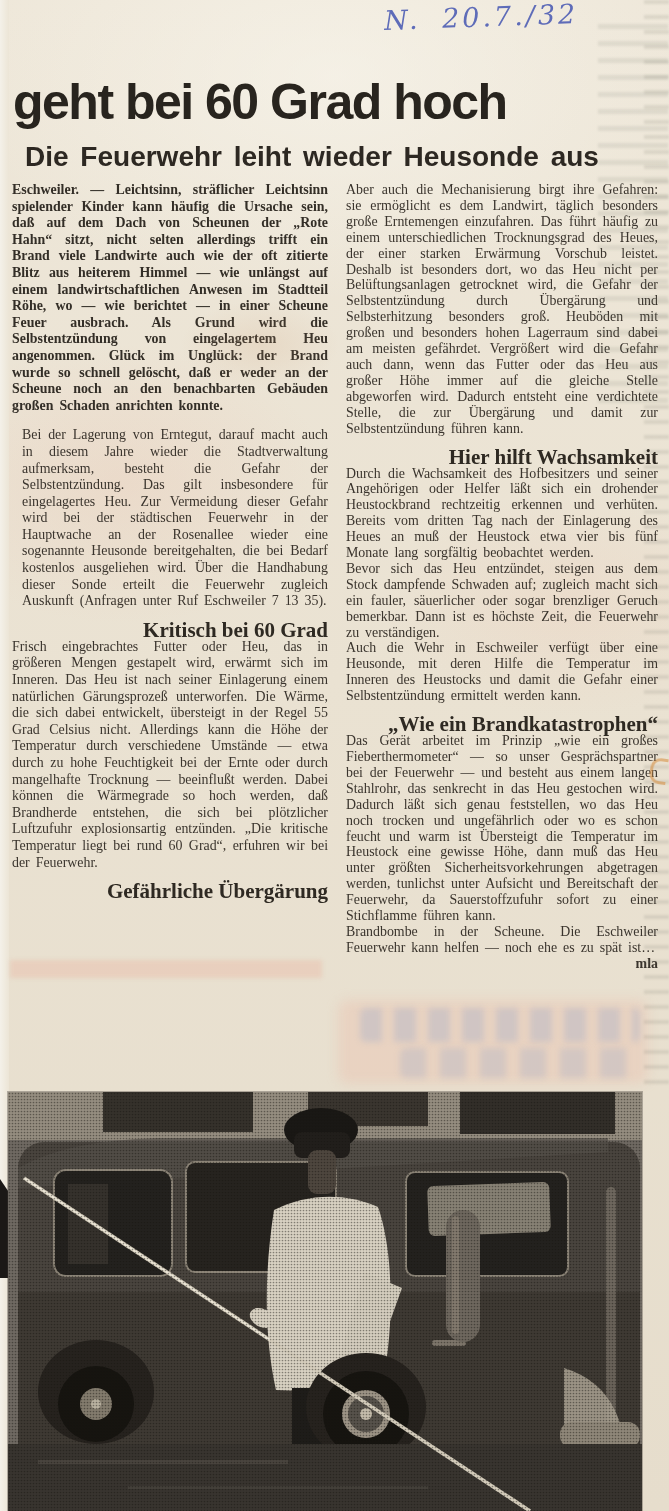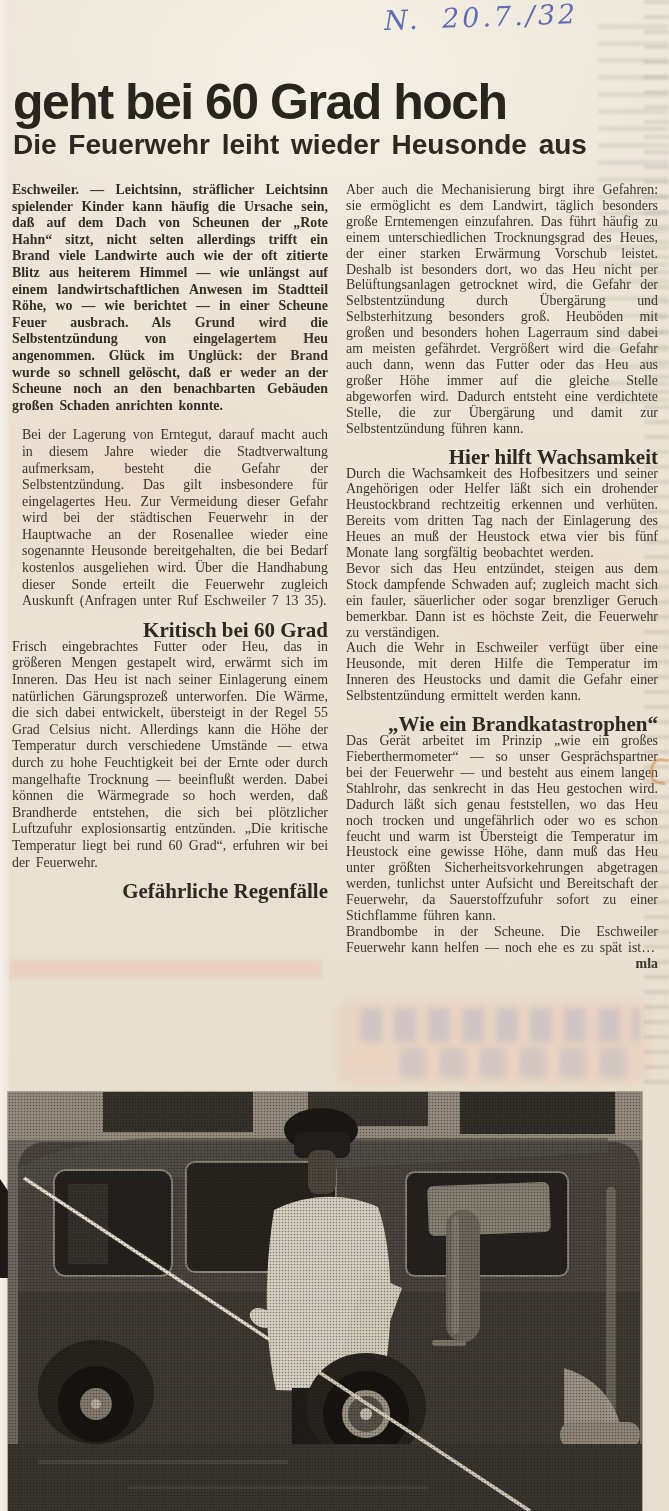--- a/index.html
+++ b/index.html
@@ -23,21 +23,21 @@
     font-family:"DejaVu Serif", serif; font-style:italic;
     font-size:27px; color:#4556b2; letter-spacing:3px; word-spacing:10px;
     transform:rotate(-2deg); opacity:0.85; white-space:nowrap;
   }
   .headline {
     position:absolute; left:13px; top:20px; margin:0; width:640px;
     font-family:"Liberation Sans", sans-serif; font-weight:bold;
     font-size:50px; line-height:55px; letter-spacing:-1.5px; color:#28241e;
   }
   .subhead {
-    position:absolute; left:13px; top:129px; margin:0; width:640px;
+    position:absolute; left:13px; top:129px; margin:12px; width:640px;
     font-family:"Liberation Sans", sans-serif; font-weight:bold;
     font-size:28px; color:#2d2822; letter-spacing:0px; word-spacing:4px;
   }
 
   .columns {
     position:absolute; left:12px; top:182px; width:646px; height:900px;
     display:flex; gap:18px; overflow:hidden;
   }
   .col { display:block; }
   .col-left  { width:316px; }
@@ -97,21 +97,21 @@
   <h1 class="headline"><br><span>geht bei 60 Grad hoch</span></h1>
 
   <h2 class="subhead">Die Feuerwehr leiht wieder Heusonde aus</h2>
 
   <div class="columns">
     <div class="col col-left">
       <p class="lede">Eschweiler. — Leichtsinn, sträflicher Leichtsinn spielender Kinder kann häufig die Ursache sein, daß auf dem Dach von Scheunen der „Rote Hahn“ sitzt, nicht selten allerdings trifft ein Brand viele Landwirte auch wie der oft zitierte Blitz aus heiterem Himmel — wie unlängst auf einem landwirtschaftlichen Anwesen im Stadtteil Röhe, wo — wie berichtet — in einer Scheune Feuer ausbrach. Als Grund wird die Selbstentzündung von eingelagertem Heu angenommen. Glück im Unglück: der Brand wurde so schnell gelöscht, daß er weder an der Scheune noch an den benachbarten Gebäuden großen Schaden anrichten konnte.</p>
       <p class="gap-top">Bei der Lagerung von Erntegut, darauf macht auch in diesem Jahre wieder die Stadtverwaltung aufmerksam, besteht die Gefahr der Selbstentzündung. Das gilt insbesondere für eingelagertes Heu. Zur Vermeidung dieser Gefahr wird bei der städtischen Feuerwehr in der Hauptwache an der Rosenallee wieder eine sogenannte Heusonde bereitgehalten, die bei Bedarf kostenlos ausgeliehen wird. Über die Handhabung dieser Sonde erteilt die Feuerwehr zugleich Auskunft (Anfragen unter Ruf Eschweiler 7 13 35).</p>
       <h3>Kritisch bei 60 Grad</h3>
       <p>Frisch eingebrachtes Futter oder Heu, das in größeren Mengen gestapelt wird, erwärmt sich im Inneren. Das Heu ist nach seiner Einlagerung einem natürlichen Gärungsprozeß unterworfen. Die Wärme, die sich dabei entwickelt, übersteigt in der Regel 55 Grad Celsius nicht. Allerdings kann die Höhe der Temperatur durch verschiedene Umstände — etwa durch zu hohe Feuchtigkeit bei der Ernte oder durch mangelhafte Trocknung — beeinflußt werden. Dabei können die Wärmegrade so hoch werden, daß Brandherde entstehen, die sich bei plötzlicher Luftzufuhr explosionsartig entzünden. „Die kritische Temperatur liegt bei rund 60 Grad“, erfuhren wir bei der Feuerwehr.</p>
-      <h3>Gefährliche Regenfälle</h3>
+      <h3>Gefährliche Übergärung</h3>
     </div>
     <div class="col col-right">
       <p>Aber auch die Mechanisierung birgt ihre Gefahren: sie ermöglicht es dem Landwirt, täglich besonders große Erntemengen einzufahren. Das führt häufig zu einem unterschiedlichen Trocknungsgrad des Heues, der einer starken Erwärmung Vorschub leistet. Deshalb ist besonders dort, wo das Heu nicht per Belüftungsanlagen getrocknet wird, die Gefahr der Selbstentzündung durch Übergärung und Selbsterhitzung besonders groß. Heuböden mit großen und besonders hohen Lagerraum sind dabei am meisten gefährdet. Vergrößert wird die Gefahr auch dann, wenn das Futter oder das Heu aus großer Höhe immer auf die gleiche Stelle abgeworfen wird. Dadurch entsteht eine verdichtete Stelle, die zur Übergärung und damit zur Selbstentzündung führen kann.</p>
       <h3>Hier hilft Wachsamkeit</h3>
       <p>Durch die Wachsamkeit des Hofbesitzers und seiner Angehörigen oder Helfer läßt sich ein drohender Heustockbrand rechtzeitig erkennen und verhüten. Bereits vom dritten Tag nach der Einlagerung des Heues an muß der Heustock etwa vier bis fünf Monate lang sorgfältig beobachtet werden.</p>
       <p>Bevor sich das Heu entzündet, steigen aus dem Stock dampfende Schwaden auf; zugleich macht sich ein fauler, säuerlicher oder sogar brenzliger Geruch bemerkbar. Dann ist es höchste Zeit, die Feuerwehr zu verständigen.</p>
       <p>Auch die Wehr in Eschweiler verfügt über eine Heusonde, mit deren Hilfe die Temperatur im Inneren des Heustocks und damit die Gefahr einer Selbstentzündung ermittelt werden kann.</p>
       <h3>„Wie ein Brandkatastrophen“</h3>
       <p>Das Gerät arbeitet im Prinzip „wie ein großes Fieberthermometer“ — so unser Gesprächspartner bei der Feuerwehr — und besteht aus einem langen Stahlrohr, das senkrecht in das Heu gestochen wird. Dadurch läßt sich genau feststellen, wo das Heu noch trocken und ungefährlich oder wo es schon feucht und warm ist Übersteigt die Temperatur im Heustock eine gewisse Höhe, dann muß das Heu unter größten Sicherheitsvorkehrungen abgetragen werden, tunlichst unter Aufsicht und Bereitschaft der Feuerwehr, da Sauerstoffzufuhr sofort zu einer Stichflamme führen kann.</p>
       <p><span>Brandbombe in der Scheune. Die Eschweiler Feuerwehr kann helfen — noch ehe es zu spät ist…</span> <span class="byline">mla</span></p>

